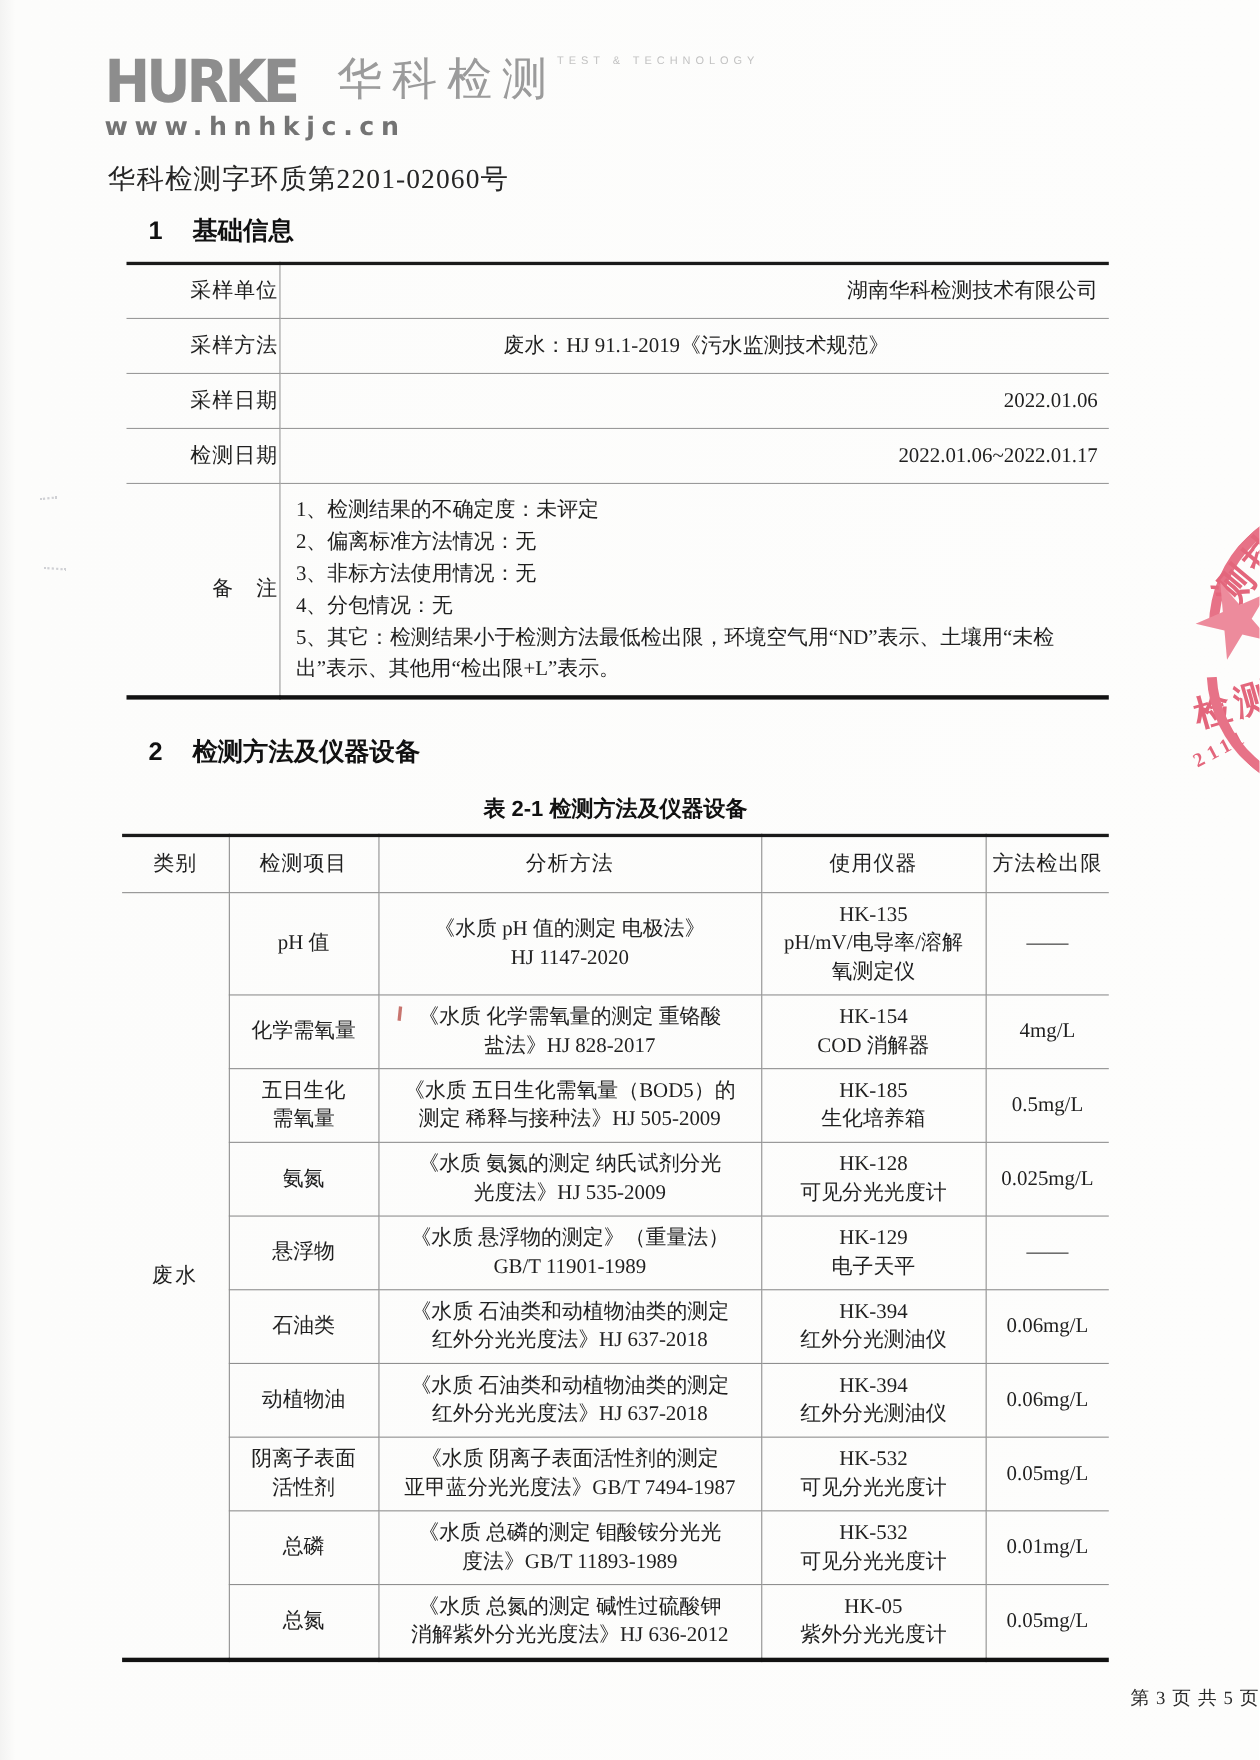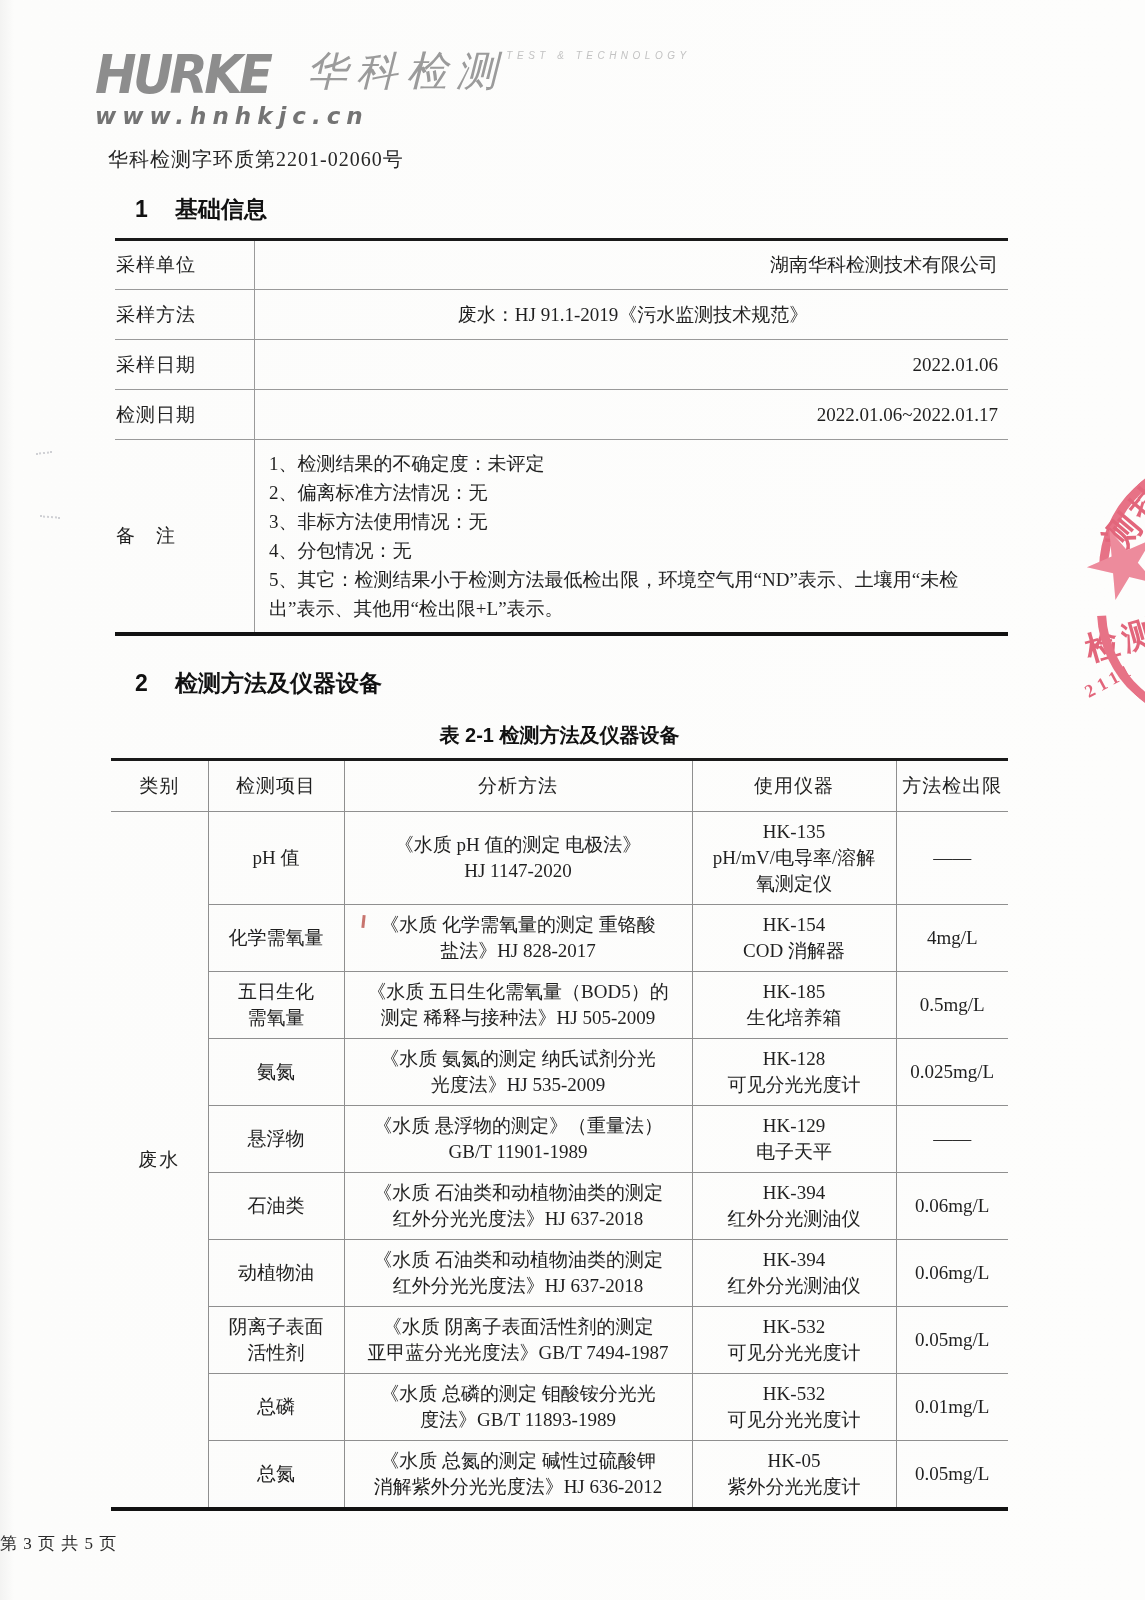--- a/index.html
+++ b/index.html
@@ -4,41 +4,41 @@
 <style>
   html,body{margin:0;padding:0;}
   body{
     width:1145px;height:1600px;overflow:hidden;background:#ffffff;
     font-family:"Liberation Serif","DejaVu Serif",serif;color:#1f1f1f;
   }
   .page{position:relative;width:1145px;height:1600px;
     background:linear-gradient(90deg,#f3f3f2 0px,#fcfcfb 14px,#fdfdfc 100%);}
 
   
-  .logo-block{position:absolute;left:95px;top:50px;font-style:italic;}
+  .logo-block{position:absolute;left:95px;top:50px;}
   .logo-row{display:flex;align-items:flex-start;}
   .logo-en{
     font-family:"DejaVu Sans","Liberation Sans",sans-serif;font-weight:bold;
     font-size:54px;line-height:50px;letter-spacing:-4px;color:#8d8d8d;
     transform:scaleX(.92);transform-origin:left;
   }
   .logo-cn-wrap{margin-left:22px;display:flex;flex-direction:row;}
   .logo-cn{
     font-family:"Liberation Sans","DejaVu Sans",sans-serif;font-weight:500;
     font-size:41px;line-height:42px;letter-spacing:9px;color:#9b9b9b;
   }
   .logo-sub{
     font-family:"Liberation Sans","DejaVu Sans",sans-serif;
     font-size:10px;letter-spacing:4.5px;color:#c2c2c2;margin-top:0px;
   }
   .logo-site{
     font-family:"DejaVu Sans","Liberation Sans",sans-serif;font-weight:bold;
     font-size:23px;letter-spacing:6px;color:#747474;margin-top:3px;
   }
-  .doc-number{position:absolute;left:108px;top:146px;font-size:20px;color:#262626;letter-spacing:1px;}
+  .doc-number{position:absolute;left:98px;top:146px;font-size:25px;color:#262626;letter-spacing:1px;}
 
   
   .section-heading{
     position:absolute;left:135px;
     font-family:"Liberation Sans","DejaVu Sans",sans-serif;font-weight:bold;
     font-size:23px;color:#111;
   }
   .section-heading .num{display:inline-block;width:40px;}
   #s1-heading{top:194px;}
   #s2-heading{top:668px;}
@@ -50,21 +50,21 @@
 
   
   .table1{
     position:absolute;left:115px;top:238px;width:893px;
     border-collapse:collapse;table-layout:fixed;
     border-top:3px solid #1a1a1a;border-bottom:4px solid #121212;
   }
   .table1 td{vertical-align:middle;font-size:19px;line-height:26px;
     border-bottom:1px solid #9a9a9a;}
   .table1 tr:last-child td{border-bottom:none;}
-  .t1-label{width:137px;text-align:left;border-right:1px solid #9a9a9a;letter-spacing:1px;}
+  .t1-label{width:137px;text-align:right;border-right:1px solid #9a9a9a;letter-spacing:1px;}
   .t1-value{padding:0 10px;}
   .t1-value.center{text-align:right;}
   .t1-value.left{text-align:center;padding-left:13px;}
   .table1 tr.info-row{height:50px;}
   .t1-value.remark{padding:9px 14px 9px 14px;}
   .remark-line{line-height:29px;text-align:left;}
 
   
   .table2{
     position:absolute;left:111px;top:758px;width:897px;
@@ -77,21 +77,21 @@
   }
   .table2 th:first-child,.table2 td:first-child{border-left:none;}
   .table2 th:last-child,.table2 td:last-child{border-right:none;}
   .table2 thead th{height:36px;letter-spacing:1px;}
   .t2-method,.t2-instr,.t2-item{white-space:pre-line;}
   .t2-method{font-size:18.5px;}
   .t2-cat{letter-spacing:2px;}
   .t2-limit{letter-spacing:0px;}
 
   
-  .footer{position:absolute;left:0;top:1532px;width:1145px;text-align:left;
+  .footer{position:absolute;left:0;top:1532px;width:1145px;text-align:right;
     font-size:17px;color:#2a2a2a;letter-spacing:1px;}
 
   
   .stamp{position:absolute;left:1075px;top:452px;width:70px;height:270px;
     color:#e0566e;opacity:.9;}
   .stamp-arc{position:absolute;border-radius:50%;border:9px solid transparent;}
   .arc-top{width:210px;height:210px;border-top-color:#e5637a;
     transform:rotate(-44deg);left:24px;top:4px;}
   .arc-bottom{width:210px;height:210px;border-bottom-color:#e5637a;
     transform:rotate(42deg);left:22px;top:44px;}

